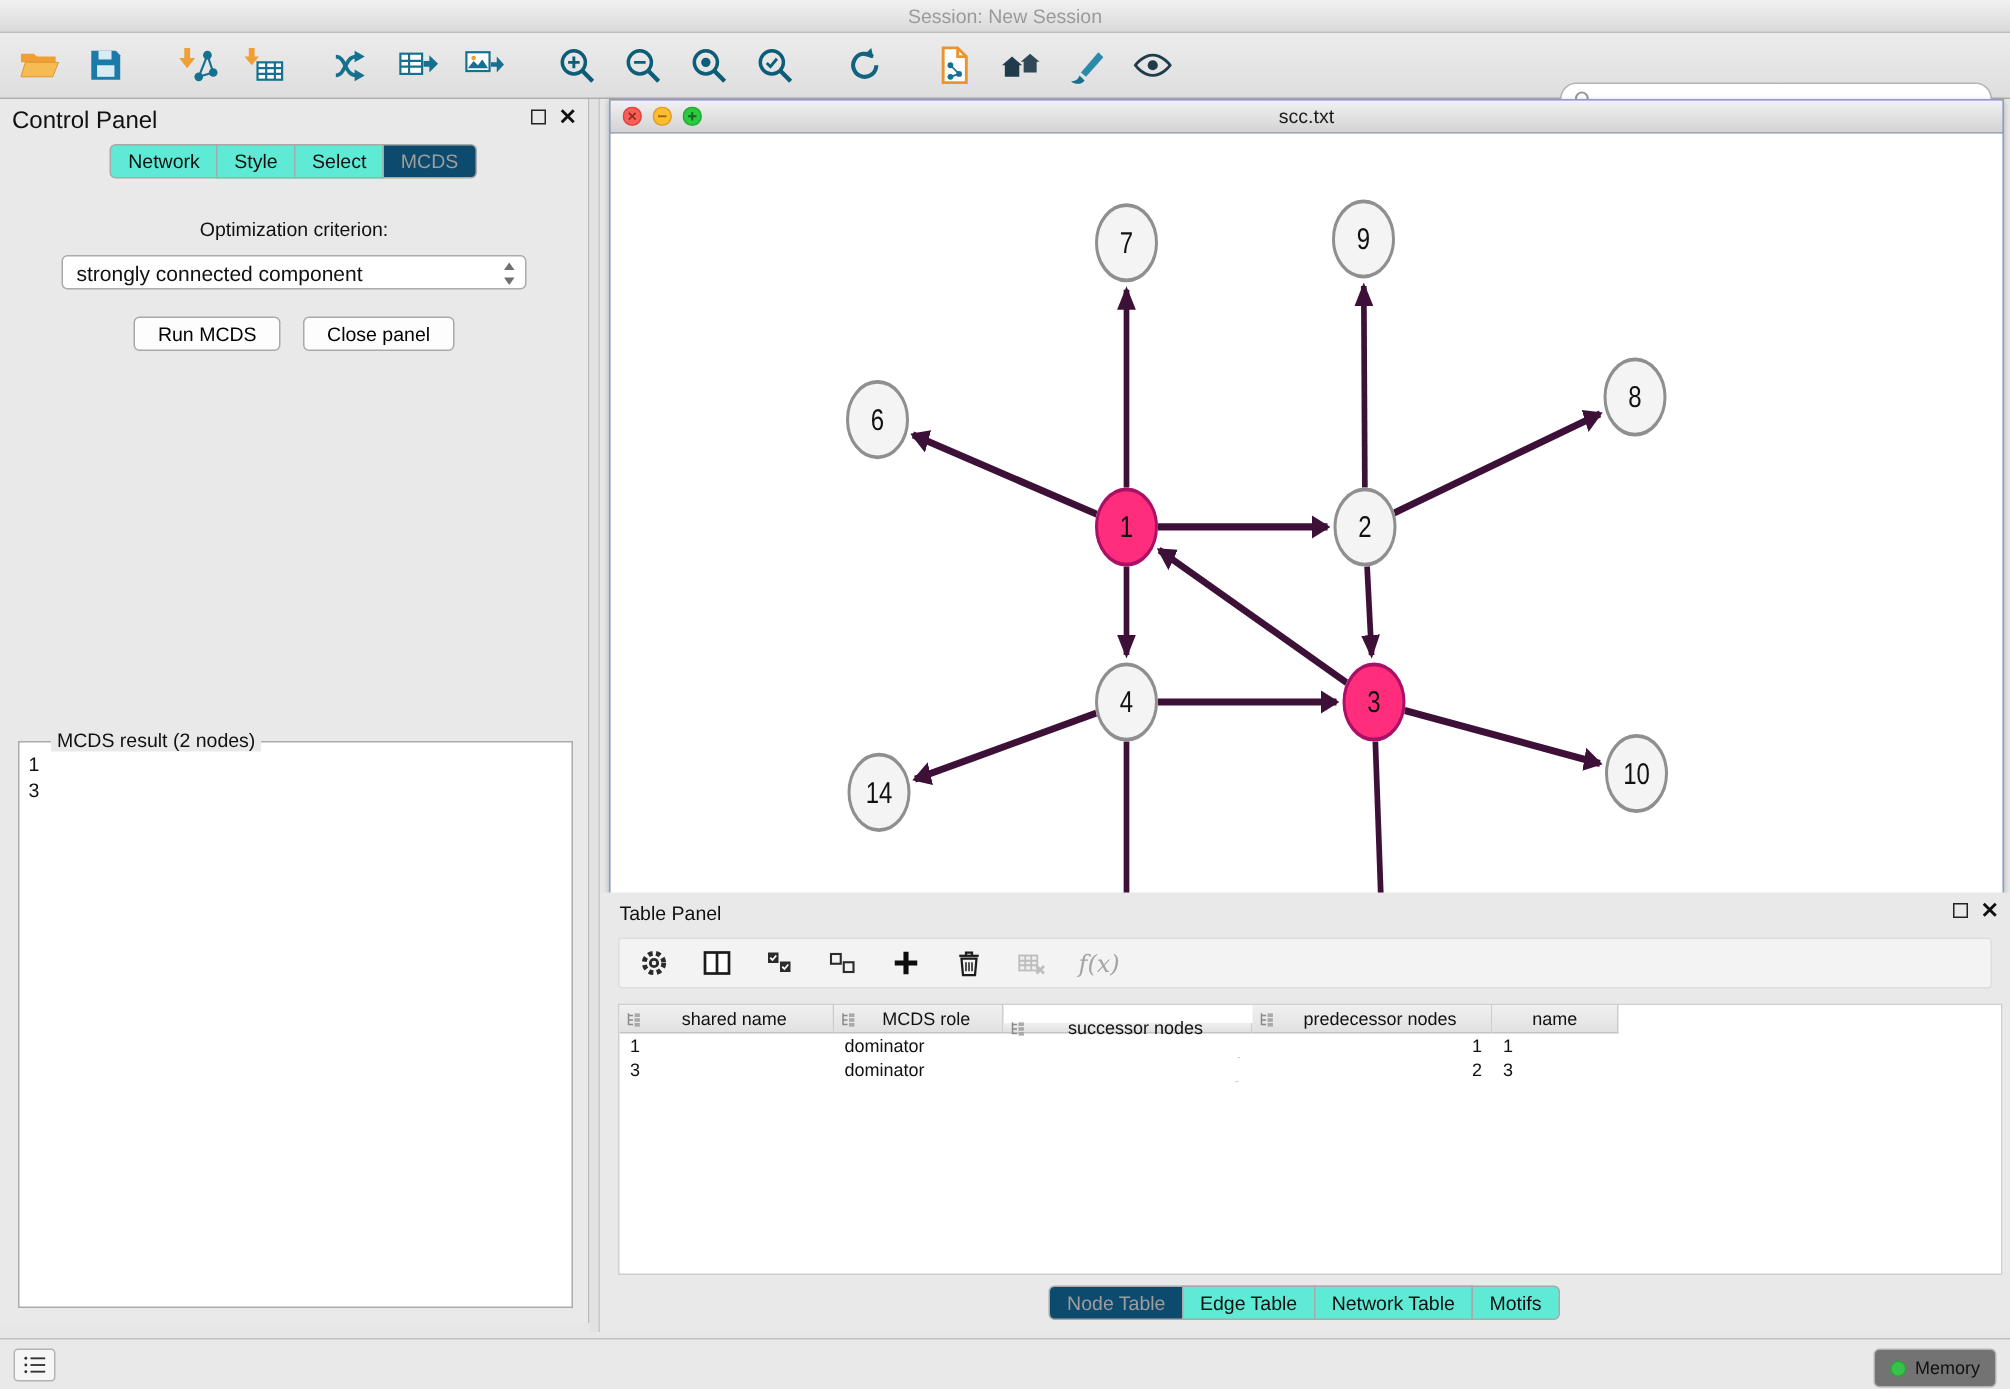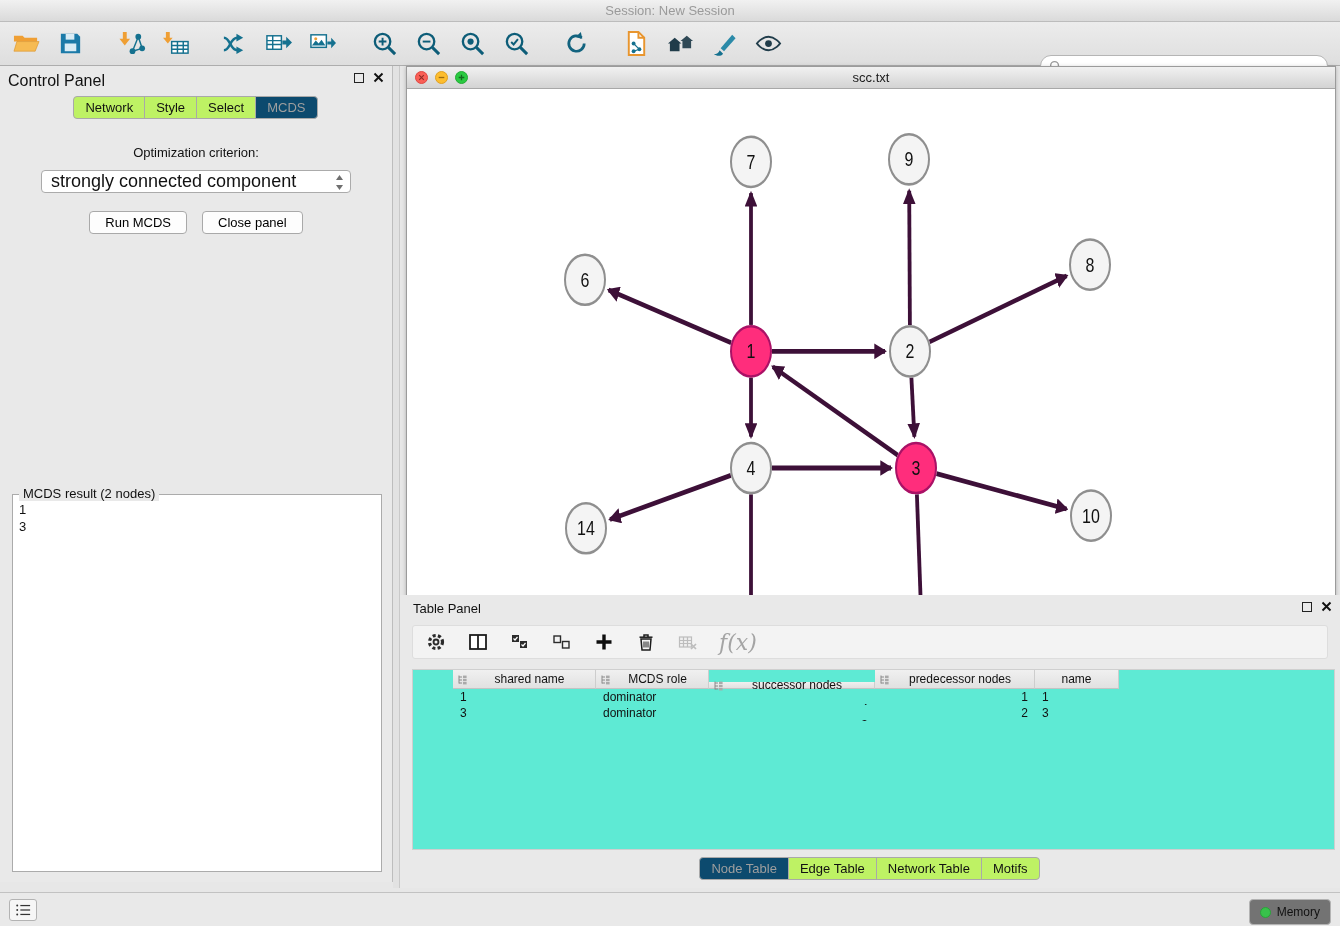--- a/index.html
+++ b/index.html
@@ -41,44 +41,44 @@
     position:absolute; top:66px; left:0; width:393px; bottom:44px;
     background:#e9e9e9; border-right:1px solid #bdbdbd;
   }
   .cp-header { height:26px; position:relative; }
   .cp-title { position:absolute; left:8px; top:6px; font-size:16px; color:#111; }
   .panel-header-icons { position:absolute; right:8px; top:6px; display:flex; gap:9px; align-items:center; }
   .hdr-float { width:10px; height:10px; border:1.4px solid #222; cursor:pointer; }
   .hdr-close { width:11px; height:11px; cursor:pointer; }
   .cp-tabs { display:flex; justify-content:center; margin-top:4px; }
   .seg-tab {
-    border:1px solid #a9a9a9; background:#bef264; padding:3px 11px;
+    border:1px solid #a9a9a9; background:#5eead4; padding:3px 11px;
     font-size:13px; margin-left:-1px; cursor:pointer; white-space:nowrap;
   }
   .seg-tab:first-child { border-radius:4px 0 0 4px; }
   .seg-tab:last-child { border-radius:0 4px 4px 0; }
   .seg-tab.active { background:#0c4a6e; color:#9e9e9e; }
   .cp-opt-label { text-align:center; margin-top:26px; font-size:13px; }
   .cp-select {
     margin:10px auto 0 auto; width:310px; height:23px; background:#fff;
     border:1px solid #ababab; border-radius:4px; position:relative;
-    display:flex; align-items:center; padding:0 22px 0 9px; font-size:18px; cursor:pointer;
+    display:flex; align-items:center; padding:0 22px 0 9px; font-size:14px; cursor:pointer;
   }
   .cp-select .spin { position:absolute; right:6px; top:3px; }
   .cp-buttons { display:flex; justify-content:center; gap:15px; margin-top:18px; }
   .btn {
     background:#fdfdfd; border:1px solid #a9a9a9; border-radius:4px;
     padding:3px 15px; font-size:13px; cursor:pointer; white-space:nowrap;
   }
   .result-group {
     position:absolute; left:12px; right:10px; top:428px; bottom:10px;
     border:1px solid #ababab; background:#fff;
   }
   .result-legend {
-    position:absolute; top:-9px; left:6px; background:#e9e9e9; padding:0 4px; font-size:13px;
+    position:absolute; top:-9px; left:21px; background:#e9e9e9; padding:0 4px; font-size:13px;
   }
   .result-body { padding:6px 6px; font-size:13px; line-height:17px; }
   
   .v-splitter { position:absolute; top:66px; left:393px; width:7px; bottom:38px; background:#e2e2e2; border-right:1px solid #c9c9c9; cursor:col-resize; }
   .right-area { position:absolute; top:66px; left:400px; right:0; bottom:38px; }
   
   .network-window {
     position:absolute; top:0; left:6px; right:4px; height:654px;
     border:1px solid #9b9b9b; background:#3b82f6; box-shadow:0 1px 4px rgba(0,0,0,0.25);
   }
@@ -91,24 +91,24 @@
   .nw-canvas { position:absolute; top:22px; left:0; right:0; bottom:0; background:#fff; cursor:default; }
   .nw-canvas svg { width:100%; height:100%; display:block; }
   
   .table-panel { position:absolute; left:0; right:0; top:529px; bottom:0; background:#e9e9e9; }
   .tp-header { height:24px; position:relative; }
   .tp-title { position:absolute; left:13px; top:6px; font-size:13px; }
   .tp-toolbar { margin:6px 12px 0 12px; height:34px; display:flex; align-items:center; gap:20px; padding-left:12px;
     background:#f3f3f3; border:1px solid #ddd; border-radius:3px; }
   .tt-icon { width:22px; height:22px; display:flex; align-items:center; justify-content:center; cursor:pointer; }
   .tt-icon svg { width:20px; height:20px; }
-  .tt-fx { font-family:"DejaVu Serif", serif; font-style:italic; font-size:22px; color:#a4a4a4; cursor:default; }
+  .tt-fx { font-family:"DejaVu Serif", serif; font-style:italic; font-size:16px; color:#a4a4a4; cursor:default; }
   .tp-table {
     position:absolute; left:12px; right:5px; top:74px; bottom:38px;
-    background:#5eead4; border:1px solid #cfcfcf; overflow:hidden;padding-left:40px;
+    background:#ffffff; border:1px solid #cfcfcf; overflow:hidden;
   }
   .thead { display:flex; height:19px; }
   .th {
     background:linear-gradient(#f0f0f0,#e1e1e1);
     border-right:1px solid #cdcdcd; border-bottom:1px solid #c3c3c3;
     font-size:12px; display:flex; align-items:center; padding:0 4px; cursor:pointer;
   }
   .th .th-label { flex:1; text-align:center; }
   .th svg { width:11px; height:11px; flex:0 0 auto; }
   .tr { display:flex; height:16px; line-height:16px; font-size:12px; cursor:default; }

